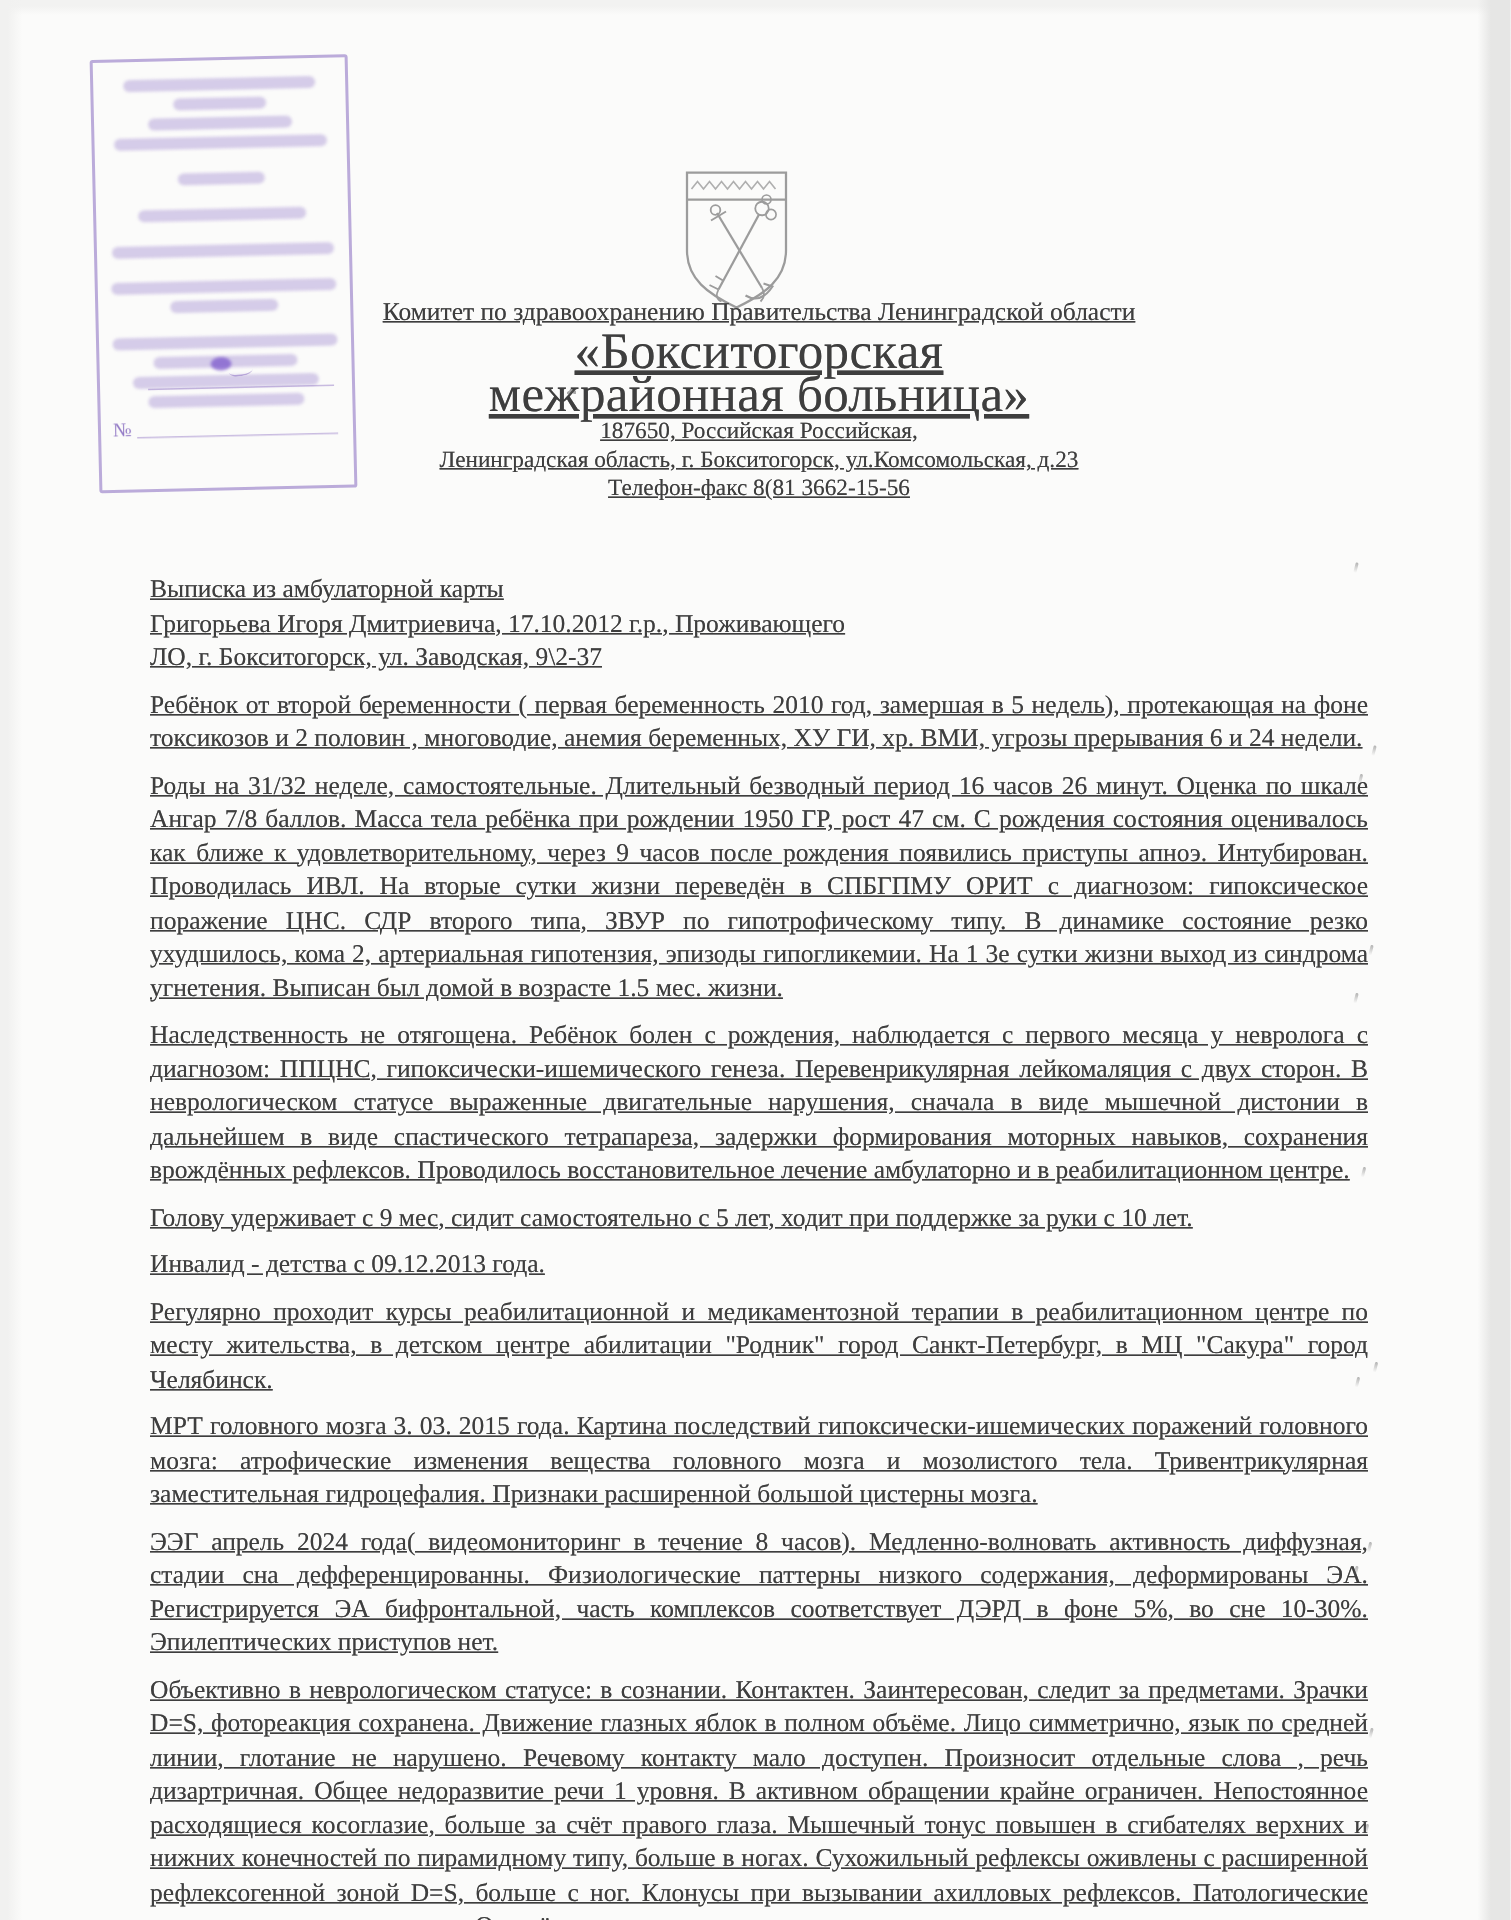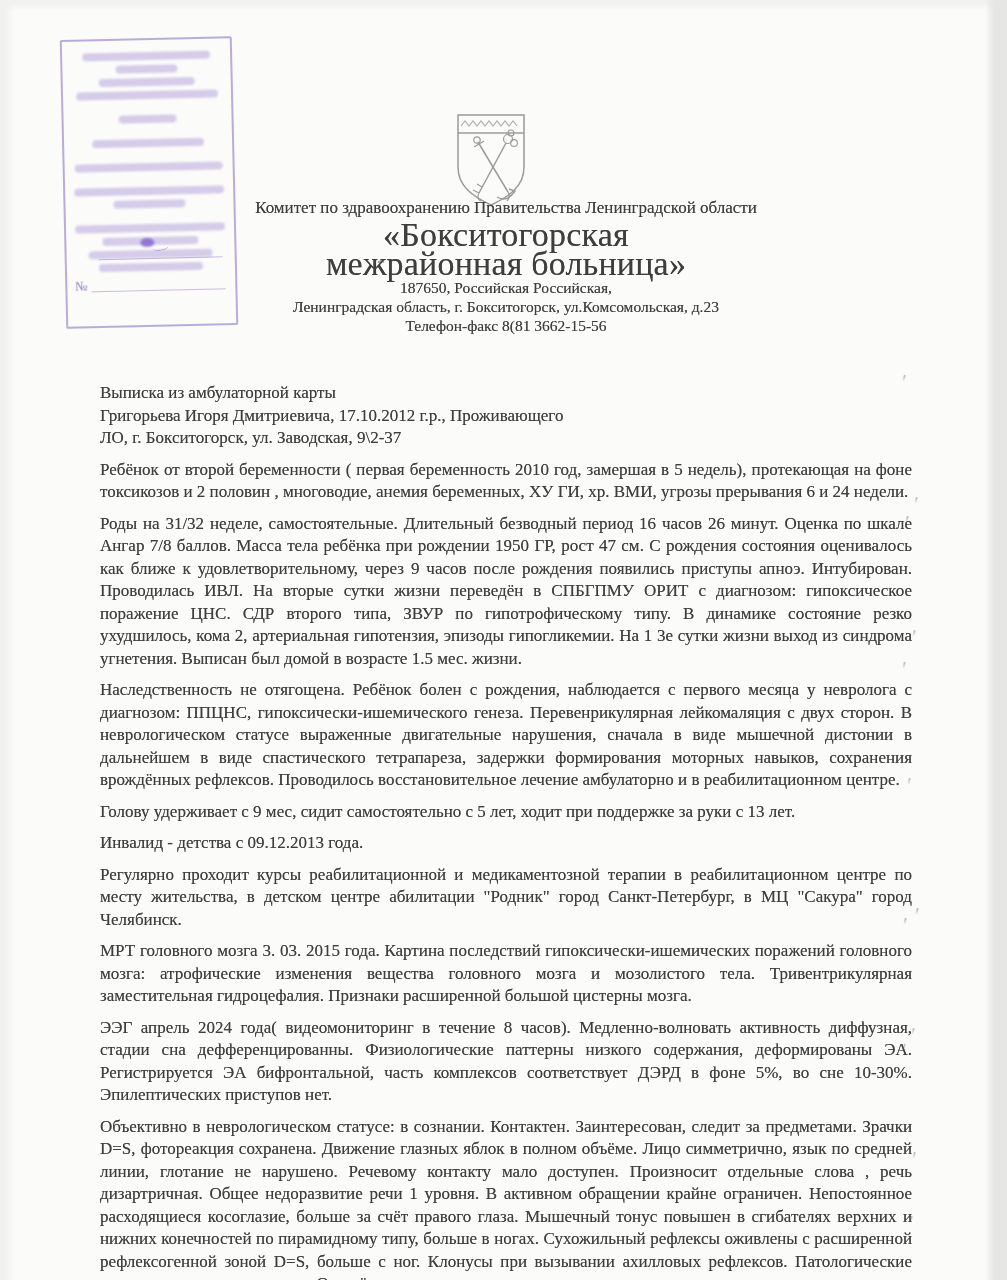--- a/index.html
+++ b/index.html
@@ -6,21 +6,21 @@
   body{
     width:1007px;height:1280px;position:relative;overflow:hidden;
     font-family:"Liberation Serif","DejaVu Serif",serif;
     color:#3e3e3e;
     background:
       linear-gradient(to left,#e6e6e5 0 13px,rgba(0,0,0,0) 22px),
       linear-gradient(to right,#f1f1f0 0 5px,rgba(0,0,0,0) 15px),
       linear-gradient(to bottom,#f2f2f1 0 4px,rgba(0,0,0,0) 10px),
       #fbfbfa;
   }
-  .soft{text-shadow:0 0 .4px rgba(62,62,62,.65);}
+  .soft{text-shadow:0 0 .4px rgba(62,62,62,.65);text-decoration:underline;}
 
   
   .stamp{position:absolute;left:63px;top:38px;width:168px;height:285px;
     border:2px solid rgba(124,92,186,.5);border-radius:2px;transform:rotate(-1.3deg);}
   .stamp-ink{position:absolute;left:8px;right:8px;top:12px;display:flex;flex-direction:column;align-items:center;gap:5px;}
   .stamp-ink .r{height:8px;border-radius:4px;background:rgba(126,96,192,.30);filter:blur(1.2px);}
   .stamp-ink .gap{height:6px;}
   .stamp-blob{position:absolute;left:74px;top:198px;width:14px;height:9px;border-radius:50%;
     background:rgba(110,70,200,.65);filter:blur(1px);}
   .stamp-rule1{position:absolute;bottom:66px;left:32px;right:12px;border-bottom:1px solid rgba(124,92,186,.40);}
@@ -121,21 +121,21 @@
 
   <div class="content soft">
     <div class="patient-block">
       <div>Выписка из амбулаторной карты</div>
       <div>Григорьева Игоря Дмитриевича, 17.10.2012 г.р., Проживающего</div>
       <div>ЛО, г. Бокситогорск, ул. Заводская, 9\2-37</div>
     </div>
     <p>Ребёнок от второй беременности ( первая беременность 2010 год, замершая в 5 недель), протекающая на фоне токсикозов и 2 половин , многоводие, анемия беременных, ХУ ГИ, хр. ВМИ, угрозы прерывания 6 и 24 недели.</p>
     <p>Роды на 31/32 неделе, самостоятельные. Длительный безводный период 16 часов 26 минут. Оценка по шкале Ангар 7/8 баллов. Масса тела ребёнка при рождении 1950 ГР, рост 47 см. С рождения состояния оценивалось как ближе к удовлетворительному, через 9 часов после рождения появились приступы апноэ. Интубирован. Проводилась ИВЛ. На вторые сутки жизни переведён в СПБГПМУ ОРИТ с диагнозом: гипоксическое поражение ЦНС. СДР второго типа, ЗВУР по гипотрофическому типу. В динамике состояние резко ухудшилось, кома 2, артериальная гипотензия, эпизоды гипогликемии. На 1 3е сутки жизни выход из синдрома угнетения. Выписан был домой в возрасте 1.5 мес. жизни.</p>
     <p>Наследственность не отягощена. Ребёнок болен с рождения, наблюдается с первого месяца у невролога с диагнозом: ППЦНС, гипоксически-ишемического генеза. Перевенрикулярная лейкомаляция с двух сторон. В неврологическом статусе выраженные двигательные нарушения, сначала в виде мышечной дистонии в дальнейшем в виде спастического тетрапареза, задержки формирования моторных навыков, сохранения врождённых рефлексов. Проводилось восстановительное лечение амбулаторно и в реабилитационном центре.</p>
-    <p>Голову удерживает с 9 мес, сидит самостоятельно с 5 лет, ходит при поддержке за руки с 13 лет.</p>
+    <p>Голову удерживает с 9 мес, сидит самостоятельно с 5 лет, ходит при поддержке за руки с 10 лет.</p>
     <p>Инвалид - детства с 09.12.2013 года.</p>
     <p>Регулярно проходит курсы реабилитационной и медикаментозной терапии в реабилитационном центре по месту жительства, в детском центре абилитации "Родник" город Санкт-Петербург, в МЦ "Сакура" город Челябинск.</p>
     <p>МРТ головного мозга 3. 03. 2015 года. Картина последствий гипоксически-ишемических поражений головного мозга: атрофические изменения вещества головного мозга и мозолистого тела. Тривентрикулярная заместительная гидроцефалия. Признаки расширенной большой цистерны мозга.</p>
     <p>ЭЭГ апрель 2024 года( видеомониторинг в течение 8 часов). Медленно-волновать активность диффузная, стадии сна дефференцированны. Физиологические паттерны низкого содержания, деформированы ЭА. Регистрируется ЭА бифронтальной, часть комплексов соответствует ДЭРД в фоне 5%, во сне 10-30%. Эпилептических приступов нет.</p>
     <p>Объективно в неврологическом статусе: в сознании. Контактен. Заинтересован, следит за предметами. Зрачки D=S, фотореакция сохранена. Движение глазных яблок в полном объёме. Лицо симметрично, язык по средней линии, глотание не нарушено. Речевому контакту мало доступен. Произносит отдельные слова , речь дизартричная. Общее недоразвитие речи 1 уровня. В активном обращении крайне ограничен. Непостоянное расходящиеся косоглазие, больше за счёт правого глаза. Мышечный тонус повышен в сгибателях верхних и нижних конечностей по пирамидному типу, больше в ногах. Сухожильный рефлексы оживлены с расширенной рефлексогенной зоной D=S, больше с ног. Клонусы при вызывании ахилловых рефлексов. Патологические стопные знаки с двух сторон. Отстаёт</p>
   </div>
 
   <div class="speck" style="left:903px;top:375px"></div>
   <div class="speck" style="left:915px;top:497px"></div>
   <div class="speck" style="left:906px;top:516px"></div>

